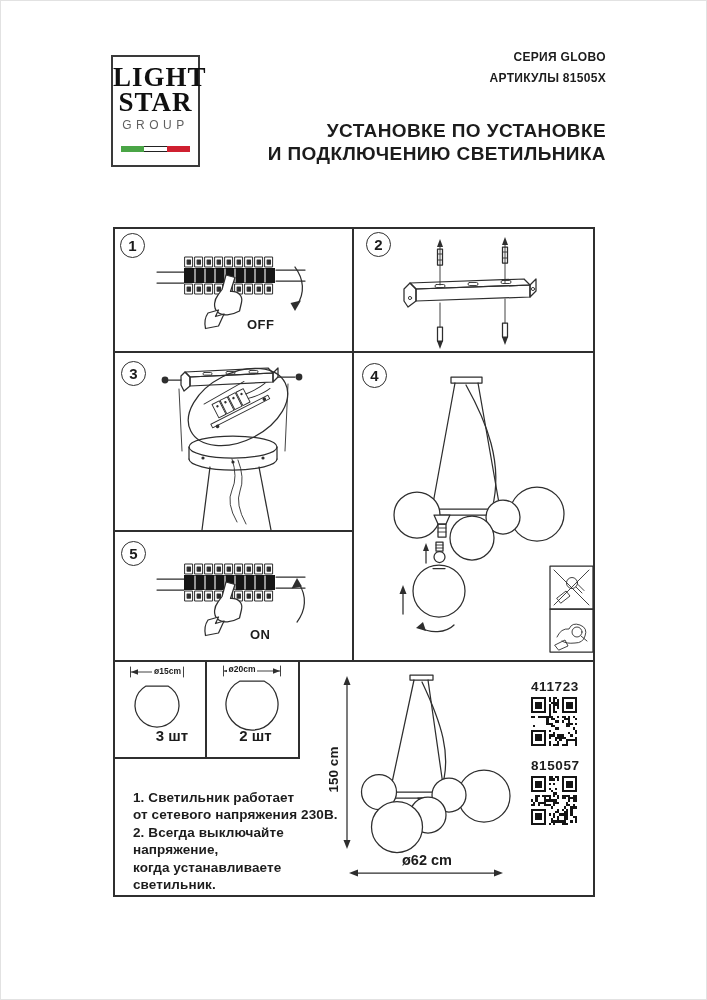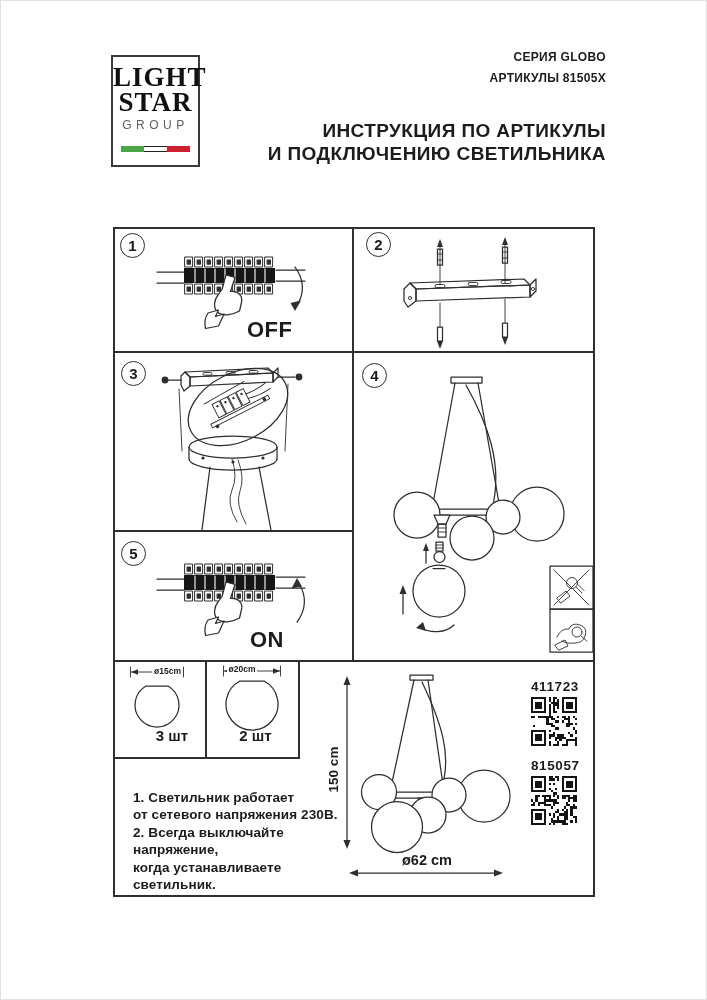--- a/index.html
+++ b/index.html
@@ -29,21 +29,21 @@
   .panel{ border:2px solid #2f2f2f; background:transparent; box-sizing:border-box; }
   .stepnum{ width:25px; height:25px; border:1.6px solid #2f2f2f; border-radius:50%;
             display:flex; align-items:center; justify-content:center;
             font-size:15px; font-weight:600; background:#fff; box-sizing:border-box; }
 
   svg.draw{ stroke:var(--ink); fill:none; stroke-width:1.25; stroke-linecap:round; stroke-linejoin:round; }
   svg.draw .f{ fill:var(--ink); stroke:none; }
   svg.draw .w{ fill:#fff; }
   svg.draw .thin{ stroke-width:0.9; }
 
-  .onoff{ font-size:22px; font-weight:600; letter-spacing:.5px; }
+  .onoff{ font-size:13px; font-weight:600; letter-spacing:.5px; }
   .qty{ font-size:15px; font-weight:600; text-align:center; }
   .diam{ font-size:8.5px; font-weight:600; text-align:center; }
   .diam b{ background:#fff; padding:0 2px; font-weight:600; }
   .notes{ font-size:13.5px; font-weight:600; line-height:17.4px; letter-spacing:.1px; }
   .dim-label{ font-size:13.5px; font-weight:bold; text-align:center; }
   .code-label{ font-size:13.5px; font-weight:bold; letter-spacing:.6px; }
   .qr{ background:#fff; }
 </style>
 </head>
 <body>
@@ -102,21 +102,21 @@
       <span style="background: rgb(74, 165, 70);"></span>
       <span class="mid"></span>
       <span style="background: rgb(207, 32, 48);"></span>
     </div>
   </div>
 
   <div class="abs header">
     <div class="h-small">СЕРИЯ GLOBO</div>
     <div class="h-small">АРТИКУЛЫ 81505X</div>
     <div class="h-title">
-      <span>ИНСТРУКЦИЯ ПО АРТИКУЛЫ</span><br>
+      <span>УСТАНОВКЕ ПО УСТАНОВКЕ</span><br>
       <span>И ПОДКЛЮЧЕНИЮ СВЕТИЛЬНИКА</span>
     </div>
   </div>
 
   <div class="abs panel" style="left:113px;top:227px;width:241px;height:126px"></div>
   <div class="abs panel" style="left:352px;top:227px;width:243px;height:126px"></div>
   <div class="abs panel" style="left:113px;top:351px;width:241px;height:181px"></div>
   <div class="abs panel" style="left:352px;top:351px;width:243px;height:311px"></div>
   <div class="abs panel" style="left:113px;top:530px;width:241px;height:132px"></div>
   <div class="abs panel" style="left:113px;top:660px;width:482px;height:237px"></div>

